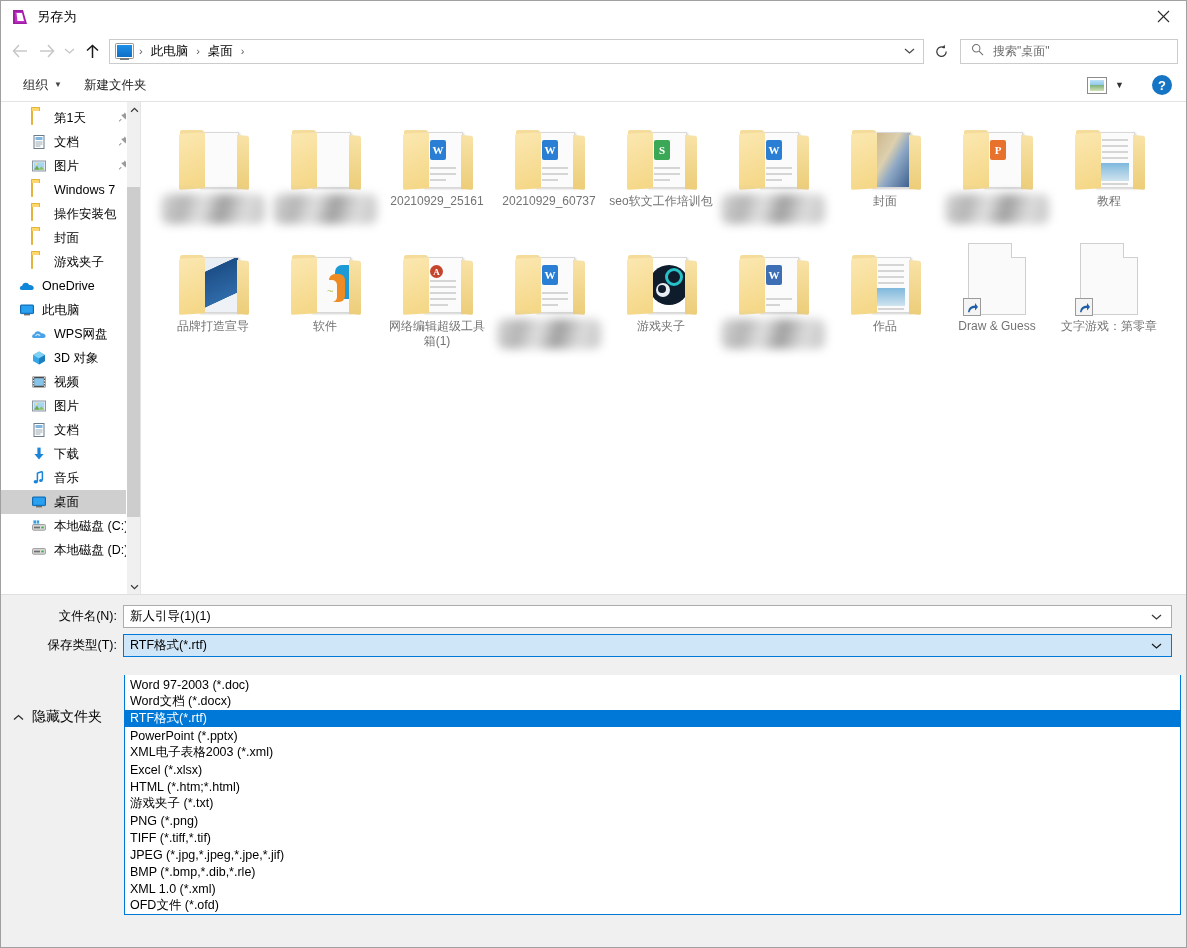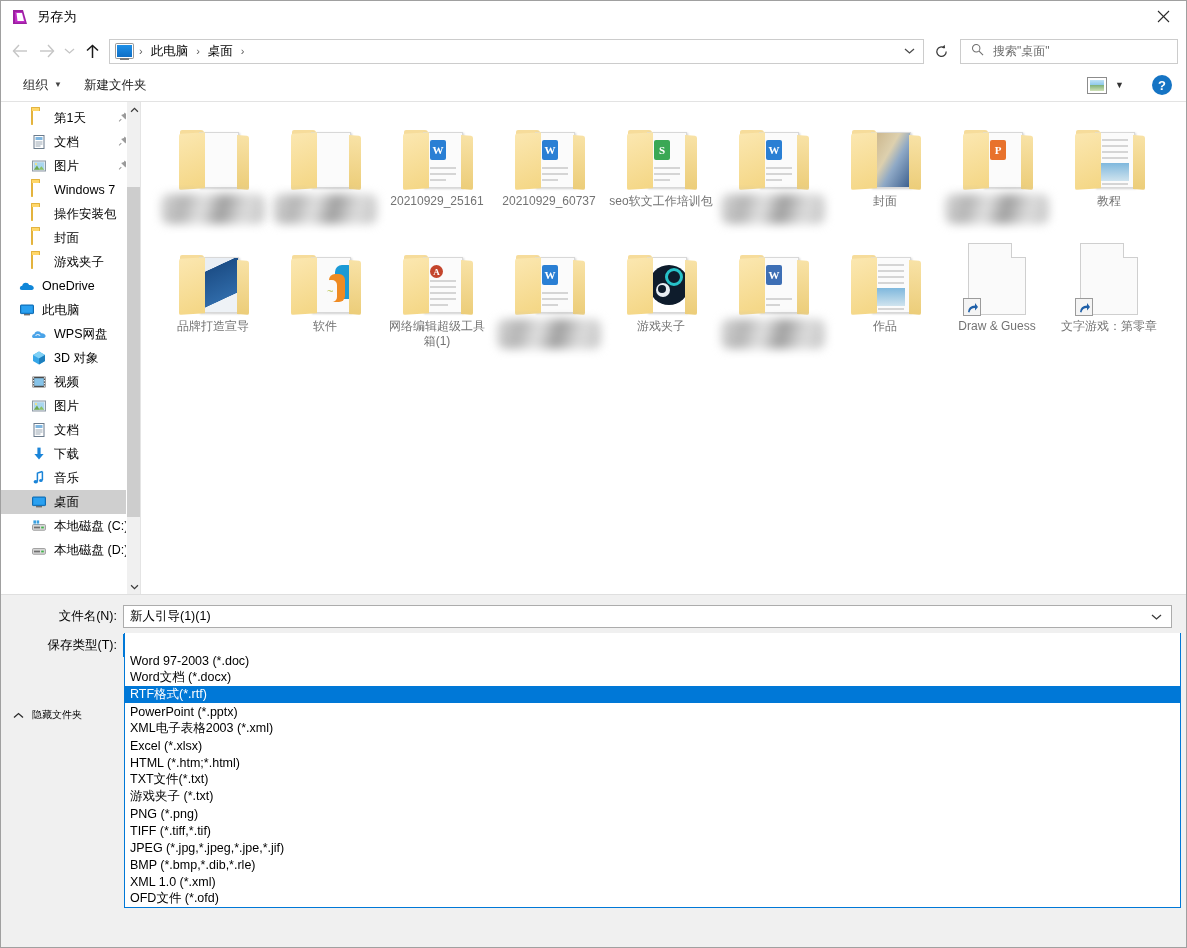--- a/index.html
+++ b/index.html
@@ -388,34 +388,34 @@
   }
   .combo-value { font-size: 12.5px; color: #000; }
   .combo-caret {
     position: absolute; right: 9px; top: 50%;
     transform: translateY(-50%);
     font-size: 10px; color: #3a3a3a;
   }
   .hidefolders {
     position: absolute; left: 12px; top: 113px;
     display: flex; align-items: center;
-    font-size: 10px; color: #000;
+    font-size: 14px; color: #000;
   }
   .hf-caret { font-size: 10px; color: #333; margin-right: 8px; }
 
   
   .dropdown {
     position: absolute;
-    left: 123px; top: 632px;
+    left: 123px; top: 674px;
     width: 1057px;
     background: #ffffff;
     border: 1px solid #0078d7;
     border-top: none;
     z-index: 40;
-    padding-top: 19px;
+    padding-top: 1px;
   }
   .dd-item {
     height: 17px;
     display: flex; align-items: center;
     padding-left: 5px;
     font-size: 12.5px; color: #000;
     white-space: nowrap;
   }
   .dd-item.sel {
     background: #0078d7; color: #ffffff;
@@ -1054,21 +1054,20 @@
   </div>
 
   <div class="dropdown" id="dropdown">
       <div class="dd-item">Word 97-2003 (*.doc)</div>
       <div class="dd-item">Word文档 (*.docx)</div>
       <div class="dd-item sel">RTF格式(*.rtf)</div>
       <div class="dd-item">PowerPoint (*.pptx)</div>
       <div class="dd-item">XML电子表格2003 (*.xml)</div>
       <div class="dd-item">Excel (*.xlsx)</div>
       <div class="dd-item">HTML (*.htm;*.html)</div>
-      <div class="dd-item">TXT文件(*.txt)</div>
       <div class="dd-item">游戏夹子 (*.txt)</div>
       <div class="dd-item">PNG (*.png)</div>
       <div class="dd-item">TIFF (*.tiff,*.tif)</div>
       <div class="dd-item">JPEG (*.jpg,*.jpeg,*.jpe,*.jif)</div>
       <div class="dd-item">BMP (*.bmp,*.dib,*.rle)</div>
       <div class="dd-item">XML 1.0 (*.xml)</div>
       <div class="dd-item">OFD文件 (*.ofd)</div>
     </div>
 
 </div>

